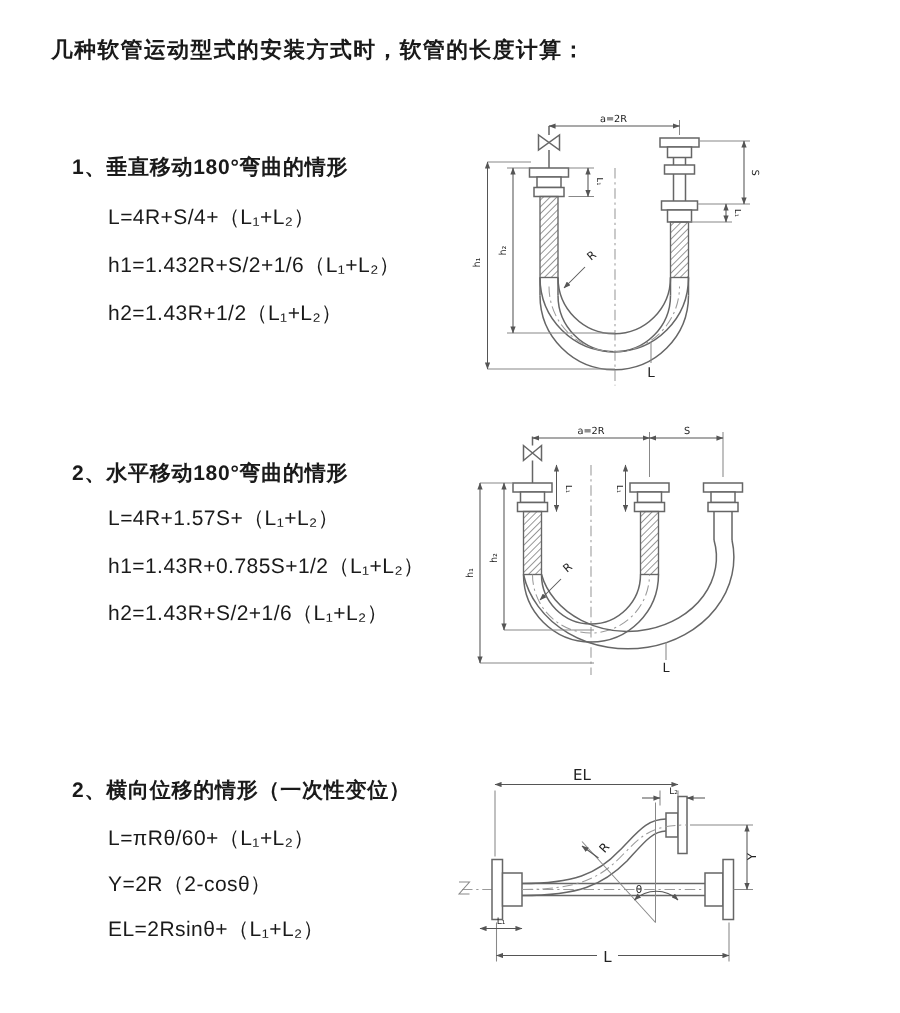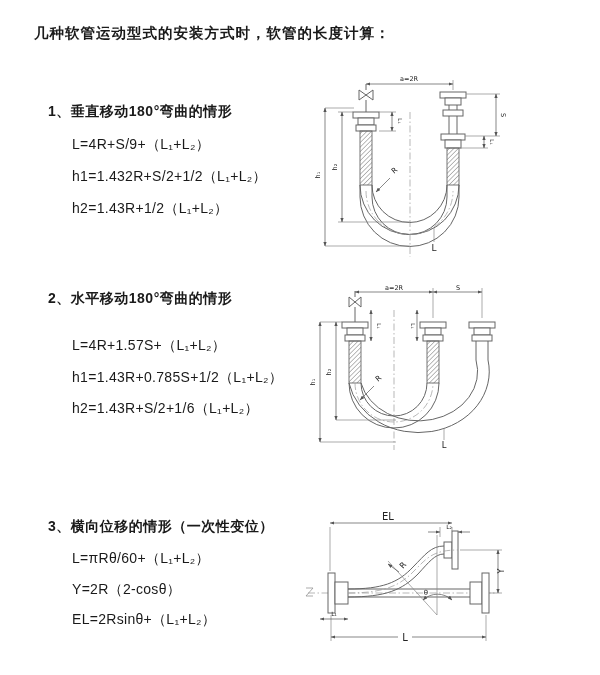--- a/index.html
+++ b/index.html
@@ -17,30 +17,30 @@
   .th{stroke:#888;stroke-width:0.7;fill:none;}
   .cl{stroke:#9a9a9a;stroke-width:0.7;fill:none;stroke-dasharray:7 2.5 1.5 2.5;}
   .dm{stroke:#555;stroke-width:0.7;fill:none;}
 </style>
 </head>
 <body>
 
 <div class="abs title">几种软管运动型式的安装方式时，软管的长度计算：</div>
 
 <div class="abs hd" style="top:103px">1、垂直移动180°弯曲的情形</div>
-<div class="abs fml" style="top:136px">L=4R+S/9+（L₁+L₂）</div>
-<div class="abs fml" style="top:168px">h1=1.432R+S/2+1/2（L₁+L₂）</div>
+<div class="abs fml" style="top:136px">L=4R+S/4+（L₁+L₂）</div>
+<div class="abs fml" style="top:168px">h1=1.432R+S/2+1/6（L₁+L₂）</div>
 <div class="abs fml" style="top:200px">h2=1.43R+1/2（L₁+L₂）</div>
 
-<div class="abs hd" style="top:290px">2、水平移动180°弯曲的情形</div>
+<div class="abs hd" style="top:307px">2、水平移动180°弯曲的情形</div>
 <div class="abs fml" style="top:337px">L=4R+1.57S+（L₁+L₂）</div>
 <div class="abs fml" style="top:369px">h1=1.43R+0.785S+1/2（L₁+L₂）</div>
 <div class="abs fml" style="top:400px">h2=1.43R+S/2+1/6（L₁+L₂）</div>
 
-<div class="abs hd" style="top:518px">3、横向位移的情形（一次性变位）</div>
+<div class="abs hd" style="top:518px">2、横向位移的情形（一次性变位）</div>
 <div class="abs fml" style="top:550px">L=πRθ/60+（L₁+L₂）</div>
 <div class="abs fml" style="top:581px">Y=2R（2-cosθ）</div>
 <div class="abs fml" style="top:611px">EL=2Rsinθ+（L₁+L₂）</div>
 
 <svg style="left:310px;top:70px" width="235" height="190" viewBox="0 0 235 190">
   <defs>
     <marker id="arw" viewBox="0 0 8 6" refX="7.5" refY="3" markerWidth="7" markerHeight="5" orient="auto-start-reverse">
       <path d="M0,0 L8,3 L0,6 z" fill="#555"></path>
     </marker>
     <pattern id="hat" width="3.2" height="3.2" patternUnits="userSpaceOnUse" patternTransform="rotate(45)">

